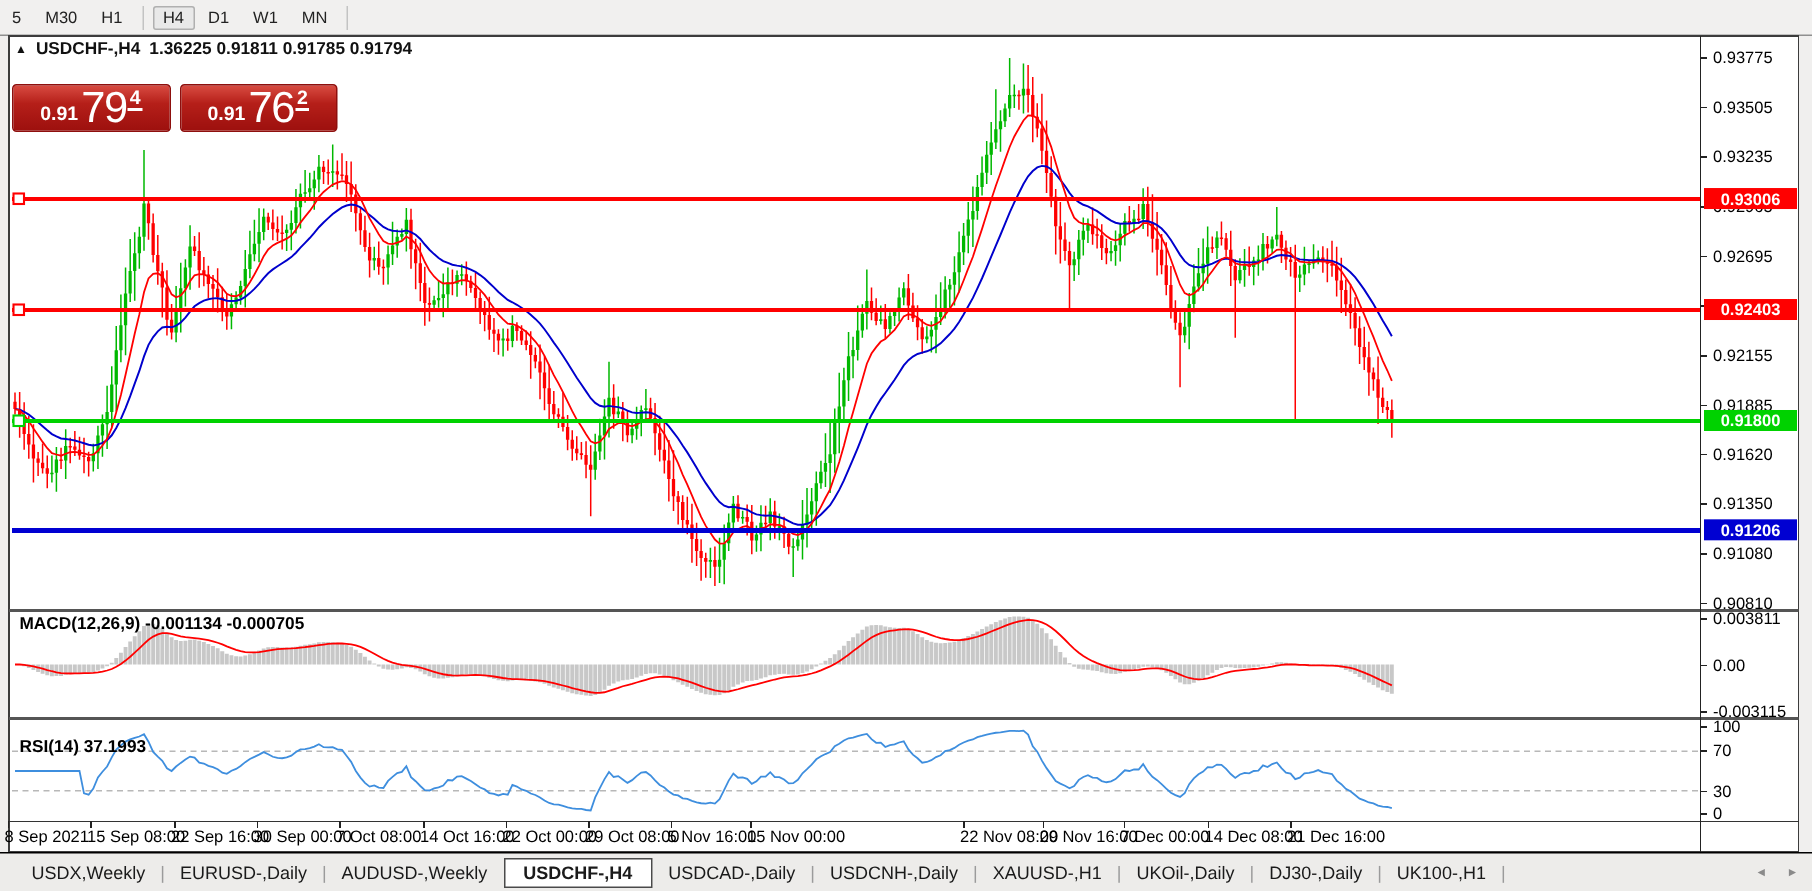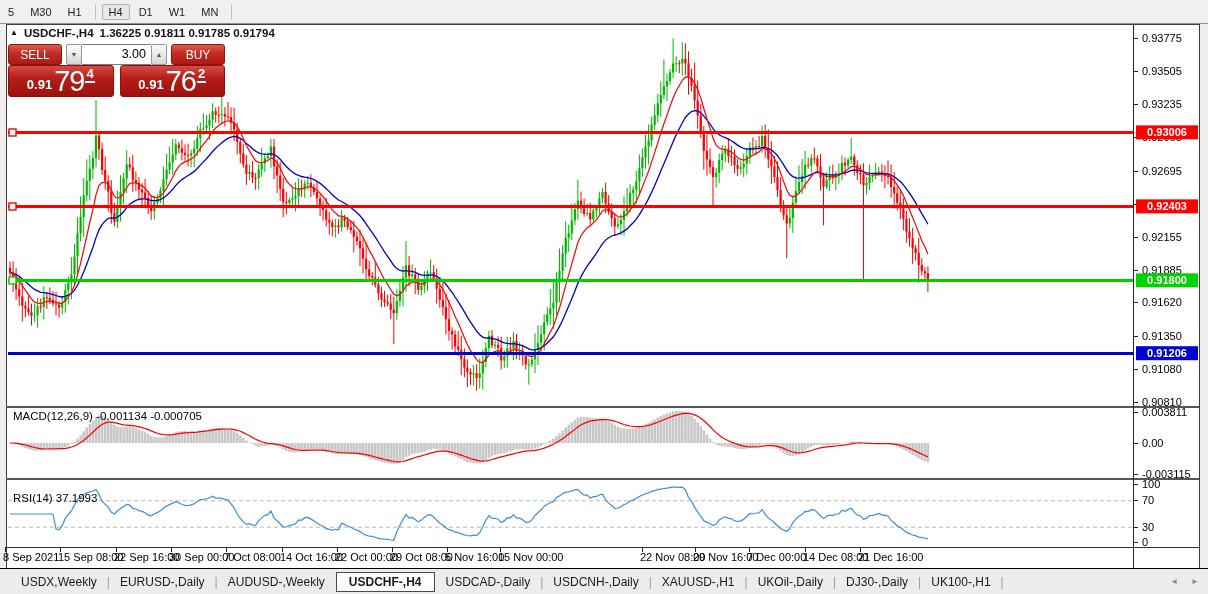--- a/index.html
+++ b/index.html
@@ -24,31 +24,31 @@
   #trade-panel{position:absolute;left:8px;top:44px;width:217px;z-index:6;}
   .tp-row1{display:flex;height:21px;gap:4px;}
   .tp-btn{flex:0 0 52px;display:flex;align-items:center;justify-content:center;color:#fff;
           font-size:12px;border-radius:3px;border:1px solid #8e1511;
           background:linear-gradient(#e25a4e,#c22b24 45%,#ae1a16);cursor:pointer;}
   .tp-spin{flex:1;display:flex;}
   .tp-arrow{width:14px;display:flex;align-items:center;justify-content:center;font-size:7px;color:#555;
             background:linear-gradient(#fdfdfd,#d6d6d6);border:1px solid #979797;border-radius:2px;cursor:pointer;}
   .tp-field{flex:1;background:#fff;border:1px solid #7a7a7a;border-left:none;border-right:none;
             font-size:12.5px;color:#000;text-align:right;padding:0 5px 0 0;line-height:19px;}
-  .tp-row2{display:flex;gap:6px;margin-top:0;height:32px;}
+  .tp-row2{display:flex;gap:6px;margin-top:12px;height:32px;}
   .tp-price{flex:1;border-radius:3px;border:1px solid #8e0f0d;color:#fff;
             background:linear-gradient(#d84b41,#b51f19 40%,#9d100e);
             display:flex;align-items:flex-end;justify-content:center;padding-bottom:1px;cursor:pointer;}
   .tp-price .fig{font-size:13px;font-weight:700;line-height:20px;margin-right:2px;}
   .tp-price .pips{font-size:29px;font-weight:400;line-height:27px;letter-spacing:-1px;text-align:right;}
   .tp-price .pipette{font-size:13px;font-weight:700;position:relative;top:-12px;
                      border-bottom:2px solid #fff;padding:0 1px;margin-left:1px;}
 
   
-  .ind-label{position:absolute;left:13px;font-size:11.5px;color:#000;z-index:5;}
+  .ind-label{position:absolute;left:13px;font-size:11.5px;color:#000;z-index:5;font-weight:bold;}
   #macd-label{top:410px;}
   #rsi-label{top:492px;}
 
   
   #tabbar{position:absolute;left:0;top:569px;width:1208px;height:25px;background:#edecea;
           display:flex;align-items:center;font-size:12px;color:#1a1a1a;padding-left:12px;box-sizing:border-box;text-align:right;}
   .tab{padding:3px 9px;white-space:nowrap;cursor:pointer;}
   .tab.active{background:#fff;border:1px solid #4a4a4a;font-weight:700;padding:2px 12px;margin:0 2px;}
   .tab-sep{color:#9b9b9b;padding:0 1px;}
   #tab-arrows{margin-left:auto;margin-right:9px;display:flex;gap:13px;color:#8a8a8a;font-size:8px;}
@@ -194,29 +194,20 @@
       <text x="858" y="561" font-family="Liberation Sans, sans-serif" font-size="11" fill="#000000">21 Dec 16:00</text>
     </svg>
 
   <div id="chart-title">
     <span class="arr">▲</span>
     <span>USDCHF-,H4</span>
     <span>1.36225 0.91811 0.91785 0.91794</span>
   </div>
 
   <div id="trade-panel">
-    <div class="tp-row1">
-      <div class="tp-btn">SELL</div>
-      <div class="tp-spin">
-        <div class="tp-arrow">▼</div>
-        <div class="tp-field">3.00</div>
-        <div class="tp-arrow">▲</div>
-      </div>
-      <div class="tp-btn">BUY</div>
-    </div>
     <div class="tp-row2">
       <div class="tp-price">
         <span class="fig">0.91</span>
         <span class="pips">79</span>
         <span class="pipette">4</span>
       </div>
       <div class="tp-price">
         <span class="fig">0.91</span>
         <span class="pips">76</span>
         <span class="pipette">2</span>

